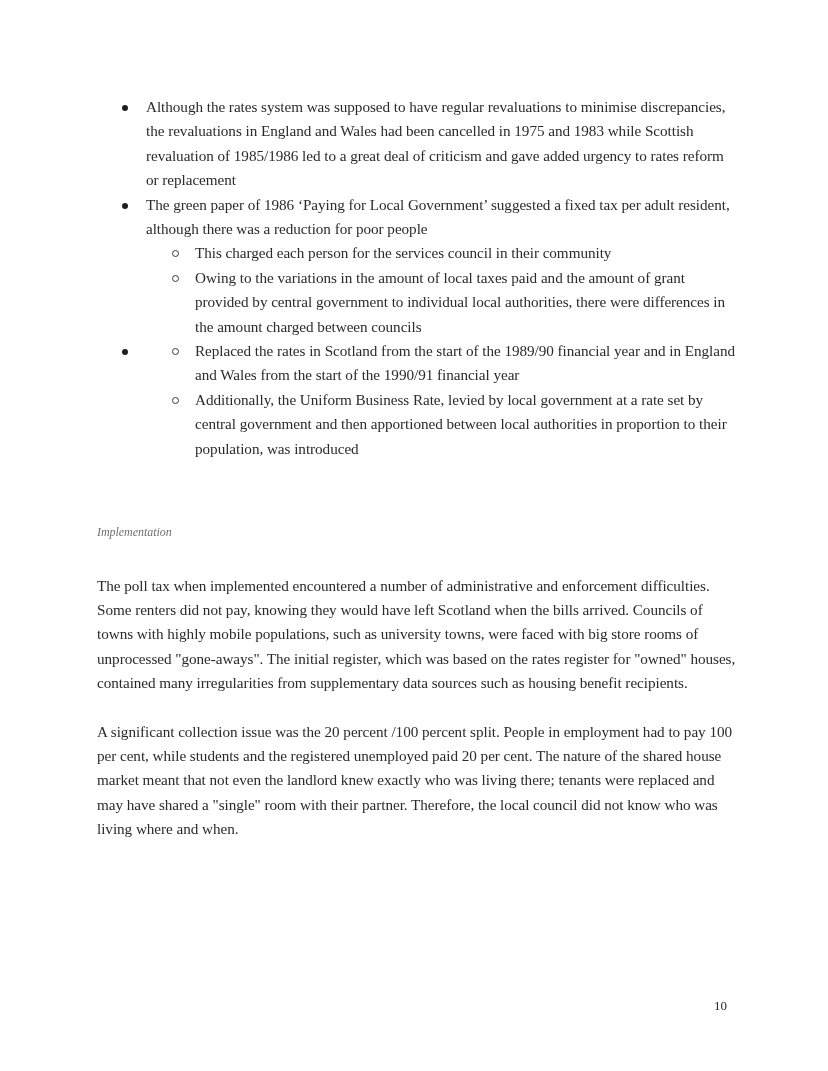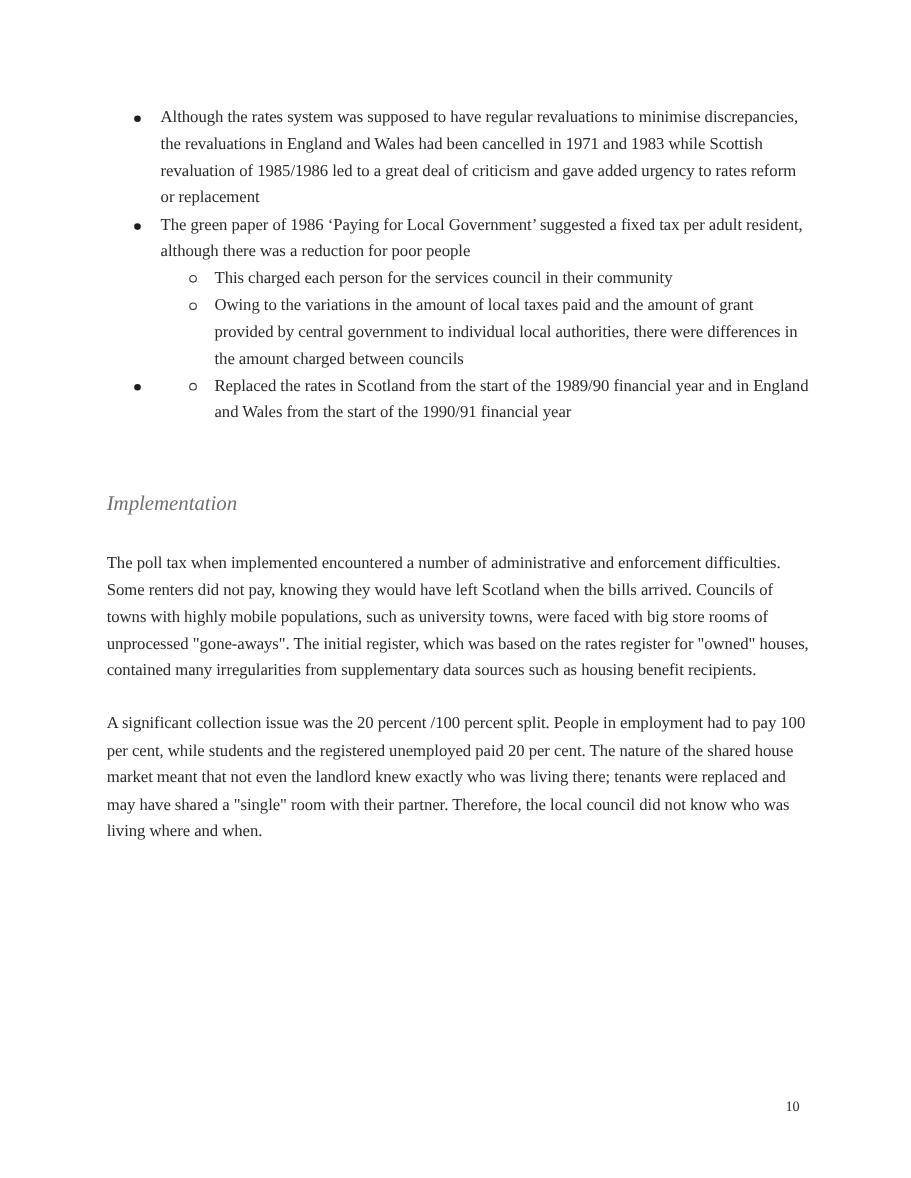--- a/index.html
+++ b/index.html
@@ -65,21 +65,21 @@
       width: 5px;
       height: 5px;
       border-radius: 50%;
       border: 1px solid #3a3a3a;
       background: transparent;
     }
     .heading {
       margin-top: 59px;
       font-style: italic;
       color: #707070;
-      font-size: 19px;
+      font-size: 12px;
     }
     .para {
       margin: 0;
     }
     .para.first {
       margin-top: 29px;
     }
     .para.second {
       margin-top: 24px;
     }
@@ -93,21 +93,21 @@
   </style>
 </head>
 <body>
 
 <div class="page">
   <div class="content">
 
     <ul class="l1">
       <li>
         <span class="bullet"></span>
-        <span>Although the rates system was supposed to have regular revaluations to minimise discrepancies, the revaluations in England and Wales had been cancelled in 1971 and 1983 while Scottish revaluation of 1985/1986 led to a great deal of criticism and gave added urgency to rates reform or replacement</span>
+        <span>Although the rates system was supposed to have regular revaluations to minimise discrepancies, the revaluations in England and Wales had been cancelled in 1975 and 1983 while Scottish revaluation of 1985/1986 led to a great deal of criticism and gave added urgency to rates reform or replacement</span>
       </li>
 
       <li>
         <span class="bullet"></span>
         <span>The green paper of 1986 ‘Paying for Local Government’ suggested a fixed tax per adult resident, although there was a reduction for poor people</span>
         <ul class="l2">
           <li>
             <span class="bullet"></span>
             <span>This charged each person for the services council in their community</span>
           </li>
@@ -118,20 +118,24 @@
         </ul>
       </li>
 
       <li>
         <span class="bullet"></span>
         <ul class="l2">
           <li>
             <span class="bullet"></span>
             <span>Replaced the rates in Scotland from the start of the 1989/90 financial year and in England and Wales from the start of the 1990/91 financial year</span>
           </li>
+          <li>
+            <span class="bullet"></span>
+            <span>Additionally, the Uniform Business Rate, levied by local government at a rate set by central government and then apportioned between local authorities in proportion to their population, was introduced</span>
+          </li>
         </ul>
       </li>
     </ul>
 
     <div class="heading">Implementation</div>
 
     <p class="para first">The poll tax when implemented encountered a number of administrative and enforcement difficulties. Some renters did not pay, knowing they would have left Scotland when the bills arrived. Councils of towns with highly mobile populations, such as university towns, were faced with big store rooms of unprocessed "gone-aways". The initial register, which was based on the rates register for "owned" houses, contained many irregularities from supplementary data sources such as housing benefit recipients.</p>
     <p class="para second">A significant collection issue was the 20 percent /100 percent split. People in employment had to pay 100 per cent, while students and the registered unemployed paid 20 per cent. The nature of the shared house market meant that not even the landlord knew exactly who was living there; tenants were replaced and may have shared a "single" room with their partner. Therefore, the local council did not know who was living where and when.</p>
 
   </div>

